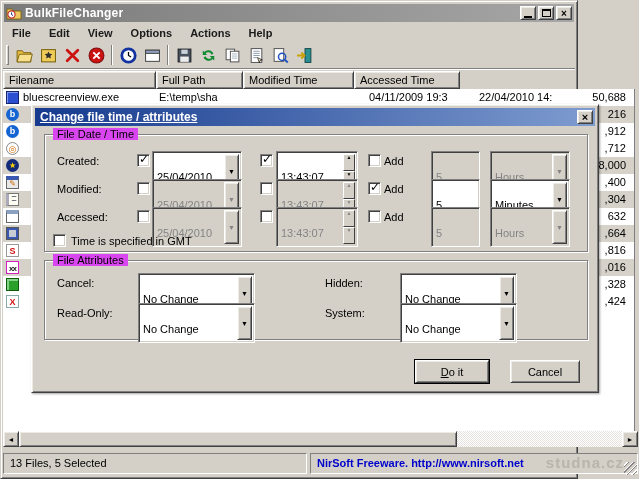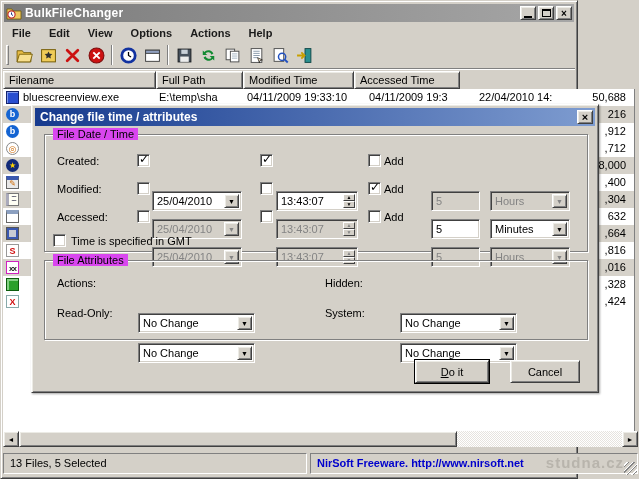--- a/index.html
+++ b/index.html
@@ -65,37 +65,37 @@
   .fic-xx { background:#fff; border:1px solid #d020c0; color:#222; font-size:8px; letter-spacing:-1px; }
   .fic-chip { background:#2aa02a; border:1px solid #0c5c0c; box-shadow:inset 2px 2px 0 #84d084; }
   .fic-xbox { background:#fff; border:1px solid #8aa; color:#d01010; }
 
   
   .dialog { position:absolute; left:30px; top:103px; width:568px; height:289px; background:#d4d0c8;
             border:1px solid; border-color:#fff #404040 #404040 #fff;
             box-shadow: inset 1px 1px 0 #ecebe5, inset -1px -1px 0 #808080, 1px 1px 2px rgba(0,0,0,.35); }
   .dtitle { position:absolute; left:3px; top:3px; right:3px; height:18px;
             background:linear-gradient(to right,#163a8e,#7e9cd0);
-            display:flex; align-items:center; padding:0 5px; color:#fff; font-weight:bold; font-size:12px; }
+            display:flex; align-items:center; padding:0 5px; color:#fff; font-weight:bold; font-size:12px;text-decoration:underline; }
   .dclose { position:absolute; right:5px; top:5px; width:16px; height:14px; display:flex; align-items:center; justify-content:center; font-weight:bold; font-size:11px; }
 
   .groupbox { position:absolute; border:1px solid #808080; box-shadow: inset 1px 1px 0 #fff, 1px 1px 0 #fff; }
   .legend { position:absolute; top:-7px; left:8px; background:#d946ef; padding:0 4px; }
 
   .dlabel { position:absolute; white-space:nowrap; }
 
   .checkbox { position:absolute; width:13px; height:13px; background:#fff;
               border:1px solid; border-color:#808080 #fff #fff #808080;
               box-shadow: inset 1px 1px 0 #404040, inset -1px -1px 0 #d4d0c8; }
   .checkbox.on::after { content:"✓"; position:absolute; left:1px; top:-3px; font-size:12px; font-weight:bold; color:#000; }
 
   .field { position:absolute; height:20px; background:#fff;
            border:1px solid; border-color:#808080 #fff #fff #808080;
            box-shadow: inset 1px 1px 0 #404040, inset -1px -1px 0 #d4d0c8;
-           padding:3px 4px; white-space:nowrap; overflow:hidden;margin-top:40px; }
+           padding:19px 4px; white-space:nowrap; overflow:hidden; }
   .field.dis { background:#d4d0c8; color:#848484; }
   .arrowbtn { position:absolute; right:2px; top:2px; bottom:2px; width:15px;
               background:#d4d0c8; border:1px solid; border-color:#fff #404040 #404040 #fff;
               box-shadow: inset 1px 1px 0 #ecebe5, inset -1px -1px 0 #808080;
               display:flex; align-items:center; justify-content:center; font-size:7px; color:#000; }
   .field.dis .arrowbtn { color:#848484; }
   .spinner { position:absolute; right:2px; top:2px; bottom:2px; width:12px; display:flex; flex-direction:column; }
   .spinbtn { flex:1; background:#d4d0c8; border:1px solid; border-color:#fff #404040 #404040 #fff;
              font-size:5px; line-height:5px; text-align:center; color:#000; }
   .field.dis .spinbtn { color:#848484; }
@@ -247,21 +247,20 @@
     <span class="hcell" style="width:87px">Full Path</span>
     <span class="hcell" style="width:111px">Modified Time</span>
     <span class="hcell" style="width:106px">Accessed Time</span>
   </div>
 
   <div class="list">
     <div class="lrow" style="top:0">
       <span class="fic fic-monitor"></span>
       <span class="cell" style="left:20px;width:130px">bluescreenview.exe</span>
       <span class="cell" style="left:156px;width:82px">E:\temp\sha</span>
-      <span class="cell" style="left:244px;width:108px">04/11/2009 19:33:10</span>
       <span class="cell" style="left:366px;width:92px">04/11/2009 19:3</span>
       <span class="cell" style="left:476px;width:88px">22/04/2010 14:</span>
       <span class="sizecell">50,688</span>
     </div>
     <div class="lrow sel" style="top:17px">
         <span class="fic fic-bt">b</span>
         <span class="sizecell">216</span>
       </div>
     <div class="lrow" style="top:34px">
         <span class="fic fic-bt">b</span>
@@ -372,21 +371,21 @@
     <span class="dlabel" style="left:352px;top:106px">Add</span>
     <span class="field dis" style="left:399px;top:102px;width:49px">5</span>
     <span class="field dis" style="left:458px;top:102px;width:80px"><span>Hours</span><span class="arrowbtn">▼</span></span>
 
     <span class="checkbox" style="left:21px;top:129px"></span>
     <span class="dlabel" style="left:39px;top:130px">Time is specified in GMT</span>
 
     <div class="groupbox" style="left:12px;top:155px;width:544px;height:80px">
       <span class="legend">File Attributes</span>
     </div>
-    <span class="dlabel" style="left:25px;top:172px">Actions:</span>
+    <span class="dlabel" style="left:25px;top:172px">Cancel:</span>
     <span class="field" style="left:106px;top:168px;width:117px"><span>No Change</span><span class="arrowbtn">▼</span></span>
     <span class="dlabel" style="left:293px;top:172px">Hidden:</span>
     <span class="field" style="left:368px;top:168px;width:117px"><span>No Change</span><span class="arrowbtn">▼</span></span>
     <span class="dlabel" style="left:25px;top:202px">Read-Only:</span>
     <span class="field" style="left:106px;top:198px;width:117px"><span>No Change</span><span class="arrowbtn">▼</span></span>
     <span class="dlabel" style="left:293px;top:202px">System:</span>
     <span class="field" style="left:368px;top:198px;width:117px"><span>No Change</span><span class="arrowbtn">▼</span></span>
 
     <span class="pushbtn default" style="left:383px;top:255px;width:74px">
         <span class="ul">D</span>

